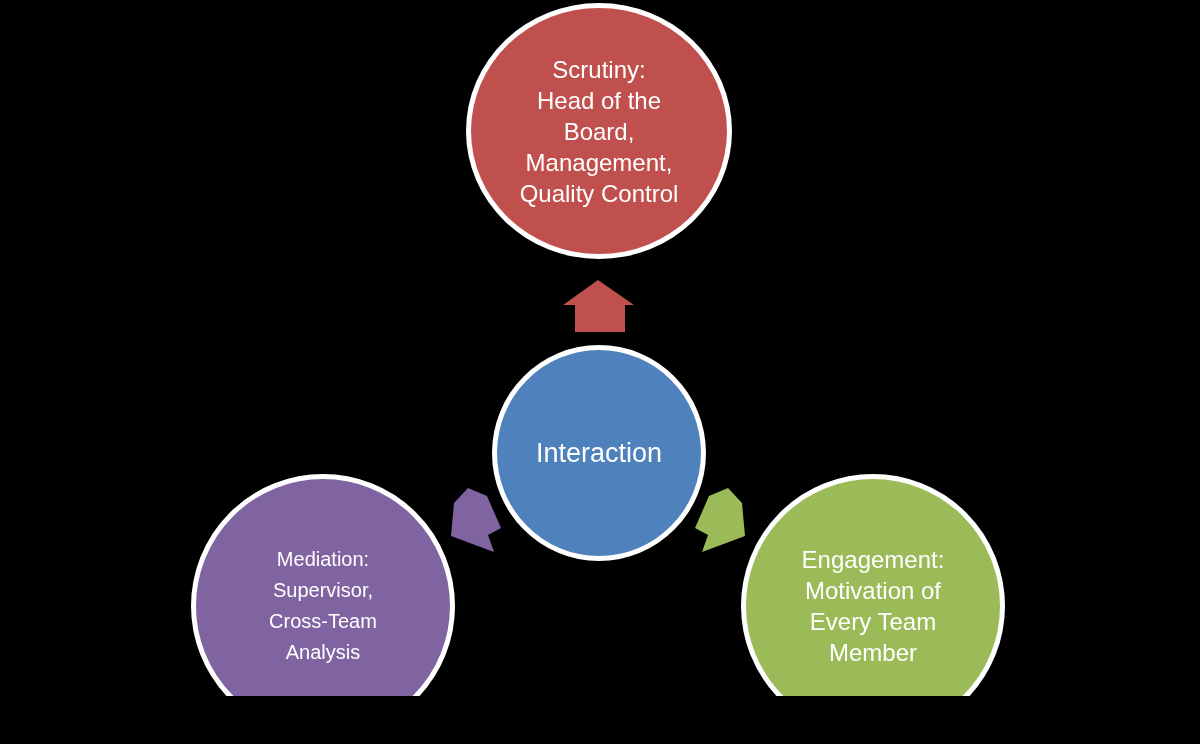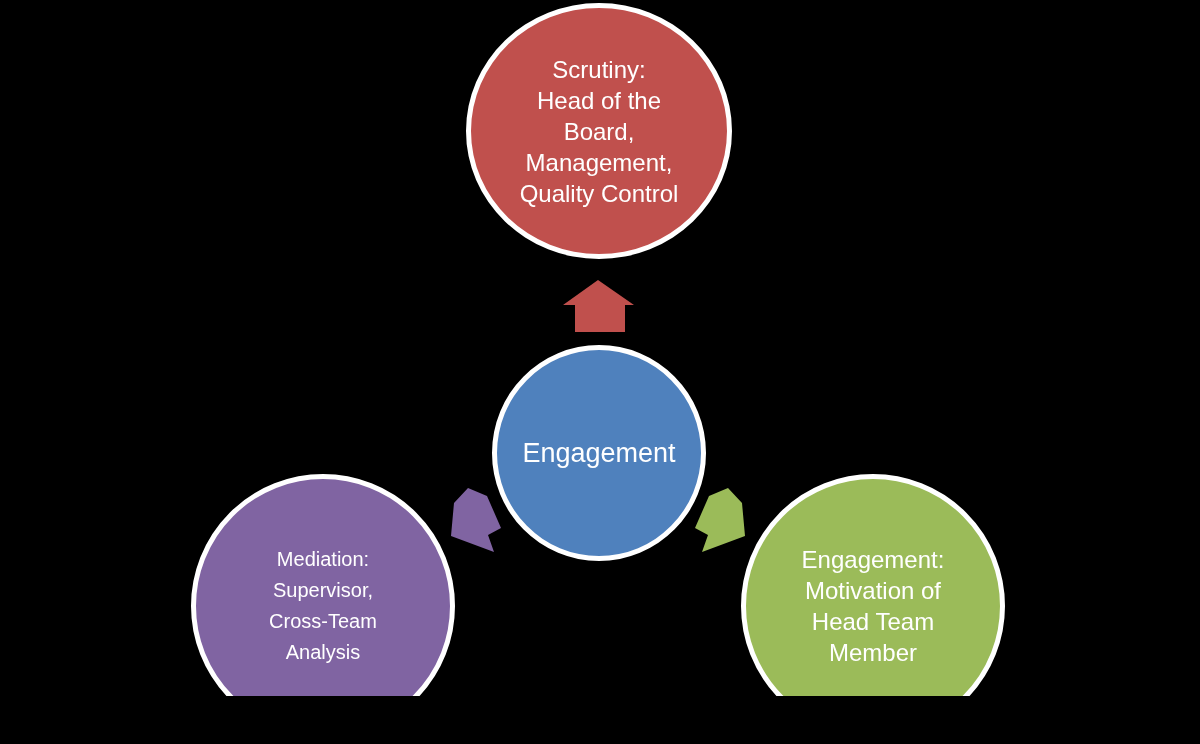--- a/index.html
+++ b/index.html
@@ -72,34 +72,34 @@
 
   <div class="circle" id="node-scrutiny" style="background-color: rgb(192, 80, 77);">
     <div class="label">Scrutiny:
 Head of the
 Board,
 Management,
 Quality Control</div>
   </div>
 
   <div class="circle" id="node-interaction" style="background-color: rgb(79, 129, 189);">
-    <div class="label">Engagement</div>
+    <div class="label">Interaction</div>
   </div>
 
   <div class="circle" id="node-mediation" style="background-color: rgb(128, 100, 162);">
     <div class="label">Mediation:
 Supervisor,
 Cross-Team
 Analysis</div>
   </div>
 
   <div class="circle" id="node-engagement" style="background-color: rgb(155, 187, 89);">
     <div class="label">Engagement:
 Motivation of
-Head Team
+Every Team
 Member</div>
   </div>
 
   <svg class="arrow" id="arrow-up" viewBox="0 0 72 54" xmlns="http://www.w3.org/2000/svg">
     <polygon points="35,1 0,26 12,26 12,53 62,53 62,26 71,26" style="fill: rgb(192, 80, 77);"></polygon>
   </svg>
 
   <svg class="arrow" id="arrow-down-left" viewBox="0 0 52 64" xmlns="http://www.w3.org/2000/svg">
     <polygon points="17,0 36,8 50,40 37,47 43,64 0,48 3,15" style="fill: rgb(128, 100, 162);"></polygon>
   </svg>

